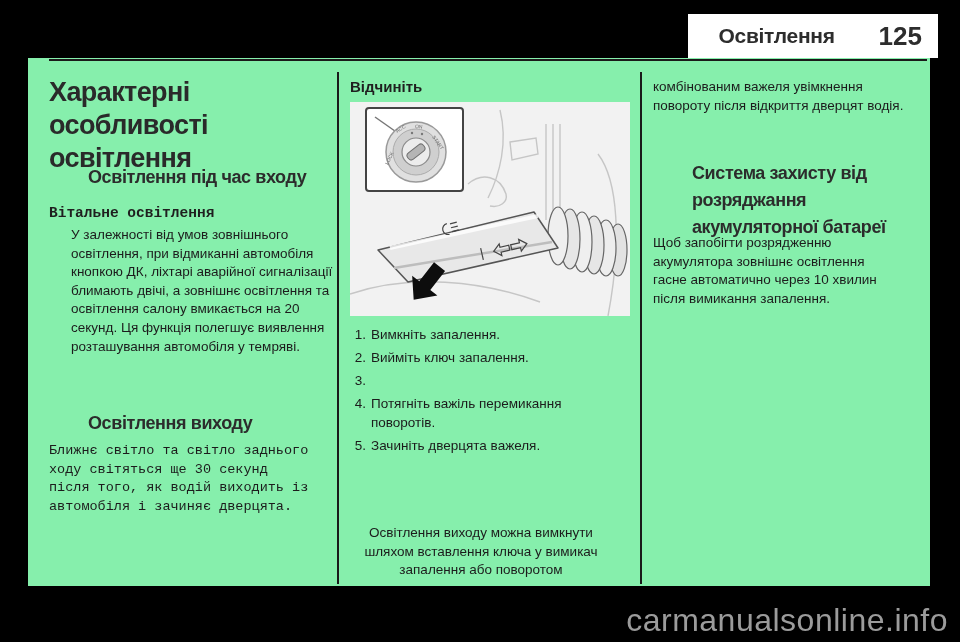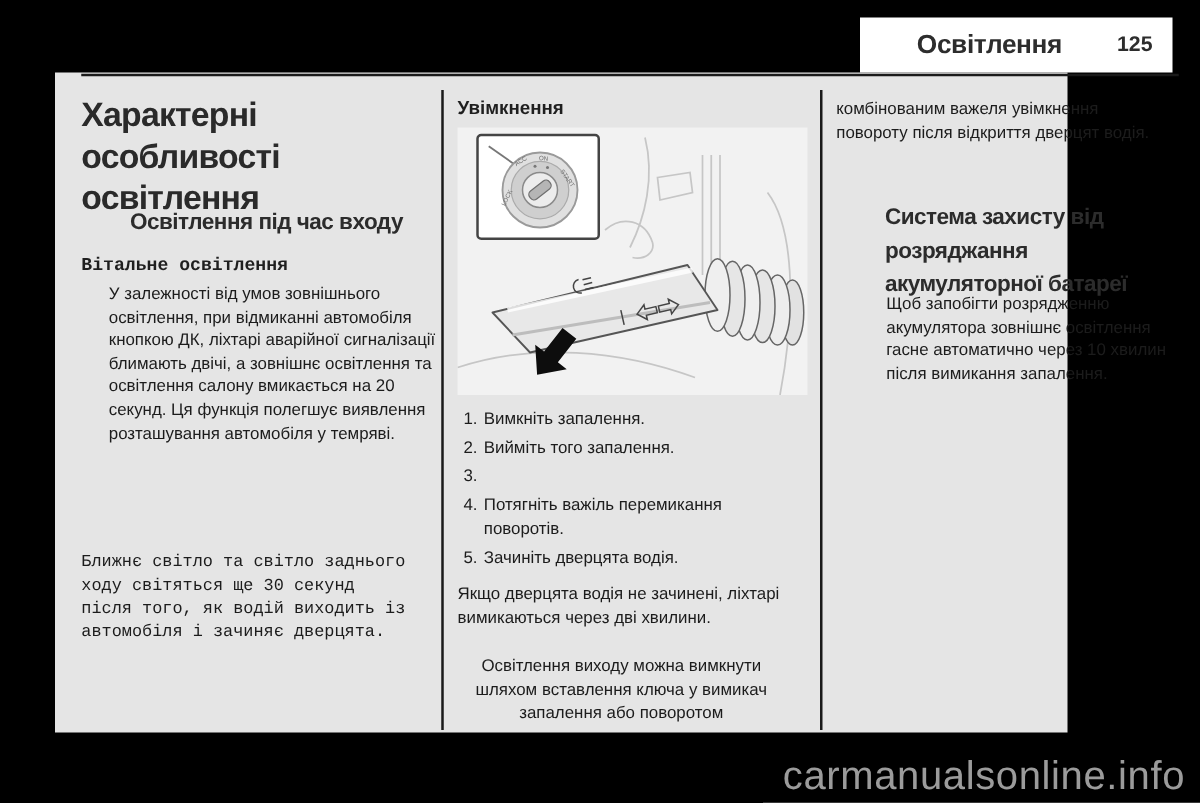--- a/index.html
+++ b/index.html
@@ -6,24 +6,24 @@
   body{width:960px;height:642px;position:relative;overflow:hidden;
        font-family:"Liberation Sans","DejaVu Sans",sans-serif;color:#222;}
   .abs{position:absolute;}
   .pre{white-space:pre-line;}
 
   
   .header-patch{left:688px;top:14px;width:250px;height:44px;background:#fff;
     display:flex;justify-content:flex-end;align-items:center;gap:44px;
     padding-right:16px;box-sizing:border-box;}
   .header-title{font-size:21px;font-weight:700;color:#2d2d2d;letter-spacing:-0.3px;}
-  .header-page{font-size:17px;font-weight:700;color:#2d2d2d;}
+  .header-page{font-size:26px;font-weight:700;color:#2d2d2d;}
 
   
-  .page{left:44px;top:58px;width:810px;height:528px;background:#e5e5e5;}
+  .page{left:28px;top:58px;width:902px;height:528px;background:#86efac;}
   .rule{left:21px;top:1px;width:878px;height:2px;background:#1a1a1a;}
   .vdiv{top:14px;width:2px;height:512px;background:#1a1a1a;}
   .vdiv.d1{left:309px;} .vdiv.d2{left:612px;}
 
   .col{top:0;height:528px;}
   .col-left{left:21px;width:278px;}
   .col-mid{left:322px;width:280px;}
   .col-right{left:625px;width:278px;}
 
   .doc-title{top:18px;font-size:27px;line-height:33px;font-weight:700;
@@ -41,21 +41,21 @@
   .msub{top:20px;font-size:15px;font-weight:700;color:#1f1f1f;}
   .figure{top:44px;width:280px;height:214px;background:#f2f2f2;}
   .steps{top:268px;width:266px;list-style:none;margin:0;padding:0;}
   .steps li{display:flex;gap:5px;margin-bottom:4.5px;}
   .steps .num{width:16px;flex:0 0 16px;text-align:right;}
   .mp1{top:408px;width:262px;}
   .mp2{top:466px;width:262px;text-align:center;}
 
   .rcont{top:20px;width:258px;}
   .rh{top:102px;}
-  .rp1{top:176px;width:240px;margin-left:40px;}
+  .rp1{top:176px;width:240px;}
   .rp2{top:272px;width:260px;}
 
   .watermark{right:12px;top:602px;font-size:32px;color:#9b9b9b;letter-spacing:0.5px;}
   svg text{font-family:"Liberation Sans",sans-serif;}
 </style>
 </head>
 <body>
 
 <div class="abs header-patch">
   <span class="header-title">Освітлення</span>
@@ -67,25 +67,26 @@
   <div class="abs vdiv d1"></div>
   <div class="abs vdiv d2"></div>
 
   <div class="abs col col-left">
     <div class="abs doc-title pre">Характерні
 особливості
 освітлення</div>
     <div class="abs h2 lh-s1">Освітлення під час входу</div>
     <div class="abs h3 lsub1">Вітальне освітлення</div>
     <div class="abs body-t lp1">У залежності від умов зовнішнього освітлення, при відмиканні автомобіля кнопкою ДК, ліхтарі аварійної сигналізації блимають двічі, а зовнішнє освітлення та освітлення салону вмикається на 20 секунд. Ця функція полегшує виявлення розташування автомобіля у темряві.</div>
+    <div class="abs h2 lh-s2">Освітлення виходу</div>
     <div class="abs body-t lp2">Ближнє світло та світло заднього ходу світяться ще 30 секунд після того, як водій виходить із автомобіля і зачиняє дверцята.</div>
   </div>
 
   <div class="abs col col-mid">
-    <div class="abs msub">Увімкнення</div>
+    <div class="abs msub">Відчиніть</div>
 
     <div class="abs figure">
       <svg width="280" height="214" viewBox="0 0 280 214">
 
         <g stroke="#c6c6c6" stroke-width="1.4" fill="none">
           <path d="M150 8 C158 40 150 72 138 96"></path>
           <path d="M196 22 V118"></path>
             <path d="M203 22 V121"></path>
             <path d="M210 22 V124"></path>
           <path d="M248 52 C268 78 272 140 258 214"></path>
@@ -142,35 +143,34 @@
       </svg>
     </div>
 
     <ol class="abs steps body-t">
       <li>
           <span class="num">1.</span>
           <span>Вимкніть запалення.</span>
         </li>
       <li>
           <span class="num">2.</span>
-          <span>Вийміть того запалення.</span>
+          <span>Вийміть ключ запалення.</span>
         </li>
       <li>
           <span class="num">3.</span>
         </li>
       <li>
           <span class="num">4.</span>
           <span>Потягніть важіль перемикання поворотів.</span>
         </li>
       <li>
           <span class="num">5.</span>
-          <span>Зачиніть дверцята водія.</span>
+          <span>Зачиніть дверцята важеля.</span>
         </li>
     </ol>
-    <div class="abs body-t mp1">Якщо дверцята водія не зачинені, ліхтарі вимикаються через дві хвилини.</div>
     <div class="abs body-t mp2">Освітлення виходу можна вимкнути шляхом вставлення ключа у вимикач запалення або поворотом</div>
   </div>
 
   <div class="abs col col-right">
     <div class="abs body-t rcont">комбінованим важеля увімкнення повороту після відкриття дверцят водія.</div>
     <div class="abs h2 rh pre">Система захисту від
 розряджання
 акумуляторної батареї</div>
     <div class="abs body-t rp1">Щоб запобігти розрядженню акумулятора зовнішнє освітлення гасне автоматично через 10 хвилин після вимикання запалення.</div>
   </div>

